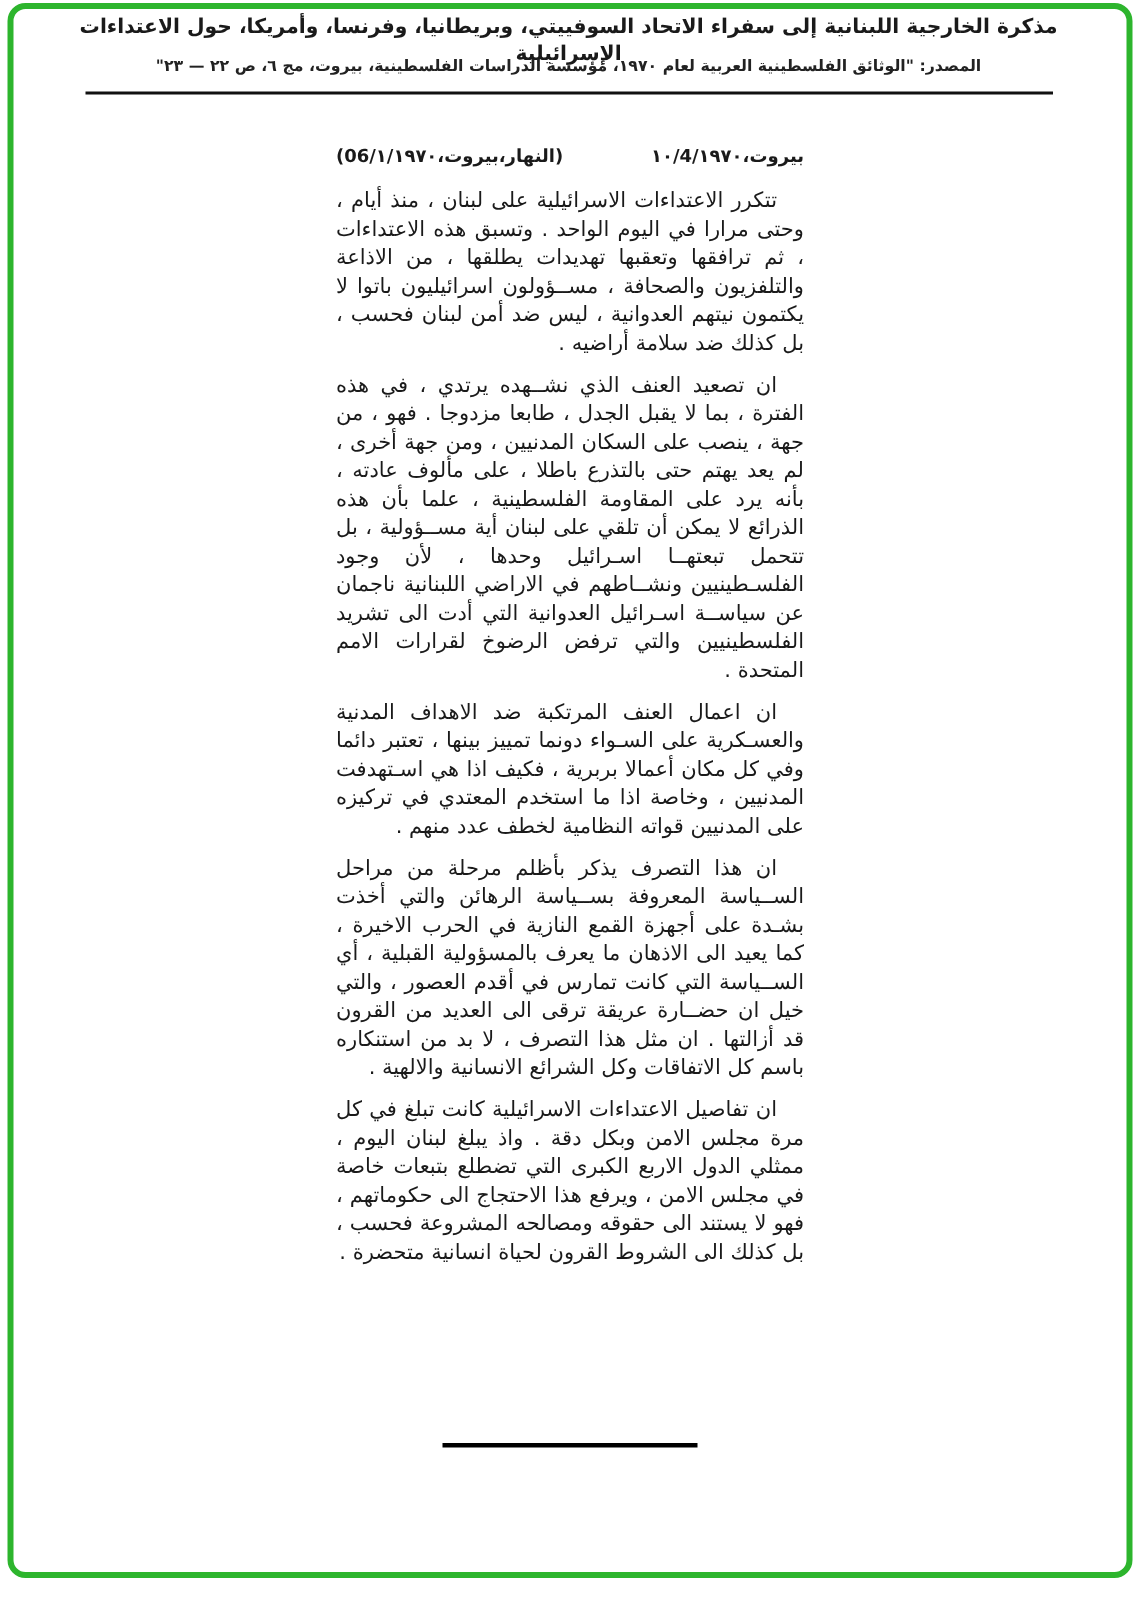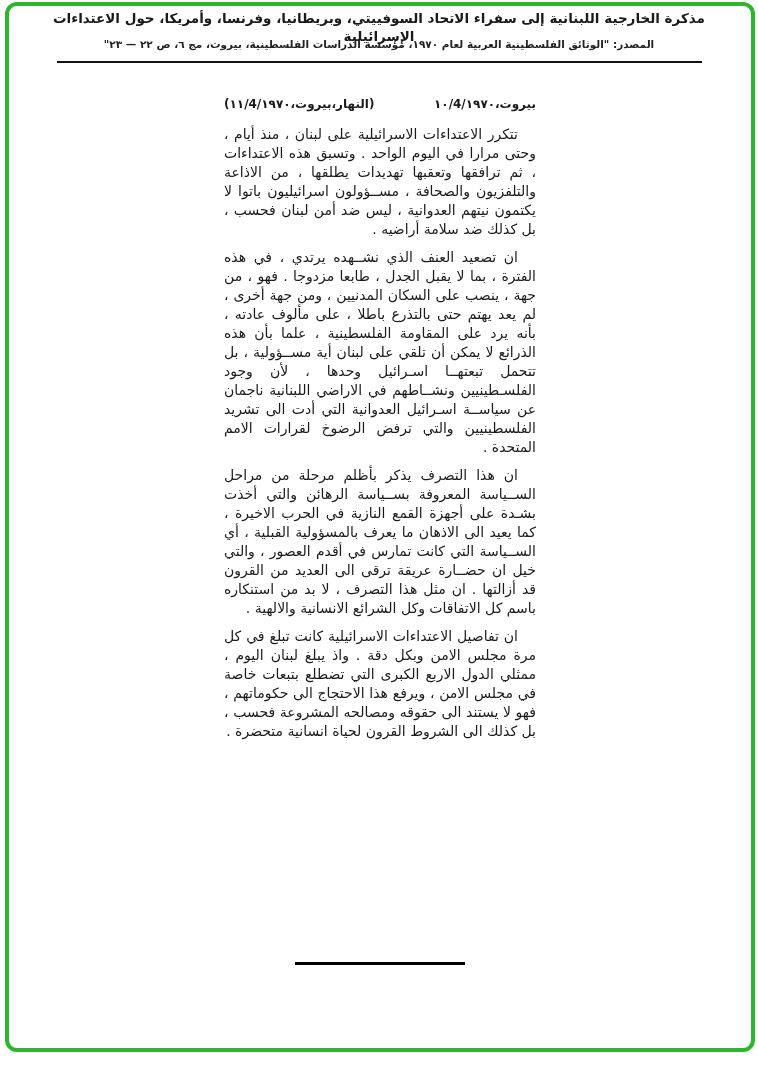--- a/index.html
+++ b/index.html
@@ -108,27 +108,28 @@
 
   <div class="source-line">المصدر: "الوثائق الفلسطينية العربية لعام ١٩٧٠، مؤسسة الدراسات الفلسطينية، بيروت، مج ٦، ص ٢٢ — ٢٣"</div>
 
   <div class="header-divider"></div>
 
   <div class="doc">
 
 
     <div class="dateline">
       <span>بيروت،١٠/4/١٩٧٠</span>
-      <span>(النهار،بيروت،١١/4/١٩٧٠)</span>
+      <span>(النهار،بيروت،06/١/١٩٧٠)</span>
     </div>
 
     <p class="memo-paragraph">تتكرر الاعتداءات الاسرائيلية على لبنان ، منذ أيام ، وحتى مرارا في اليوم الواحد . وتسبق هذه الاعتداءات ، ثم ترافقها وتعقبها تهديدات يطلقها ، من الاذاعة والتلفزيون والصحافة ، مســؤولون اسرائيليون باتوا لا يكتمون نيتهم العدوانية ، ليس ضد أمن لبنان فحسب ، بل كذلك ضد سلامة أراضيه .</p>
 
     <p class="memo-paragraph">ان تصعيد العنف الذي نشــهده يرتدي ، في هذه الفترة ، بما لا يقبل الجدل ، طابعا مزدوجا . فهو ، من جهة ، ينصب على السكان المدنيين ، ومن جهة أخرى ، لم يعد يهتم حتى بالتذرع باطلا ، على مألوف عادته ، بأنه يرد على المقاومة الفلسطينية ، علما بأن هذه الذرائع لا يمكن أن تلقي على لبنان أية مســؤولية ، بل تتحمل تبعتهــا اسـرائيل وحدها ، لأن وجود الفلسـطينيين ونشــاطهم في الاراضي اللبنانية ناجمان عن سياســة اسـرائيل العدوانية التي أدت الى تشريد الفلسطينيين والتي ترفض الرضوخ لقرارات الامم المتحدة .</p>
 
+    <p class="memo-paragraph">ان اعمال العنف المرتكبة ضد الاهداف المدنية والعسـكرية على السـواء دونما تمييز بينها ، تعتبر دائما وفي كل مكان أعمالا بربرية ، فكيف اذا هي اسـتهدفت المدنيين ، وخاصة اذا ما استخدم المعتدي في تركيزه على المدنيين قواته النظامية لخطف عدد منهم .</p>
 
     <p class="memo-paragraph">ان هذا التصرف يذكر بأظلم مرحلة من مراحل الســياسة المعروفة بســياسة الرهائن والتي أخذت بشـدة على أجهزة القمع النازية في الحرب الاخيرة ، كما يعيد الى الاذهان ما يعرف بالمسؤولية القبلية ، أي الســياسة التي كانت تمارس في أقدم العصور ، والتي خيل ان حضــارة عريقة ترقى الى العديد من القرون قد أزالتها . ان مثل هذا التصرف ، لا بد من استنكاره باسم كل الاتفاقات وكل الشرائع الانسانية والالهية .</p>
 
     <p class="memo-paragraph">ان تفاصيل الاعتداءات الاسرائيلية كانت تبلغ في كل مرة مجلس الامن وبكل دقة . واذ يبلغ لبنان اليوم ، ممثلي الدول الاربع الكبرى التي تضطلع بتبعات خاصة في مجلس الامن ، ويرفع هذا الاحتجاج الى حكوماتهم ، فهو لا يستند الى حقوقه ومصالحه المشروعة فحسب ، بل كذلك الى الشروط القرون لحياة انسانية متحضرة .</p>
 
   </div>
 
   <div class="end-rule"></div>
 
 </div>

